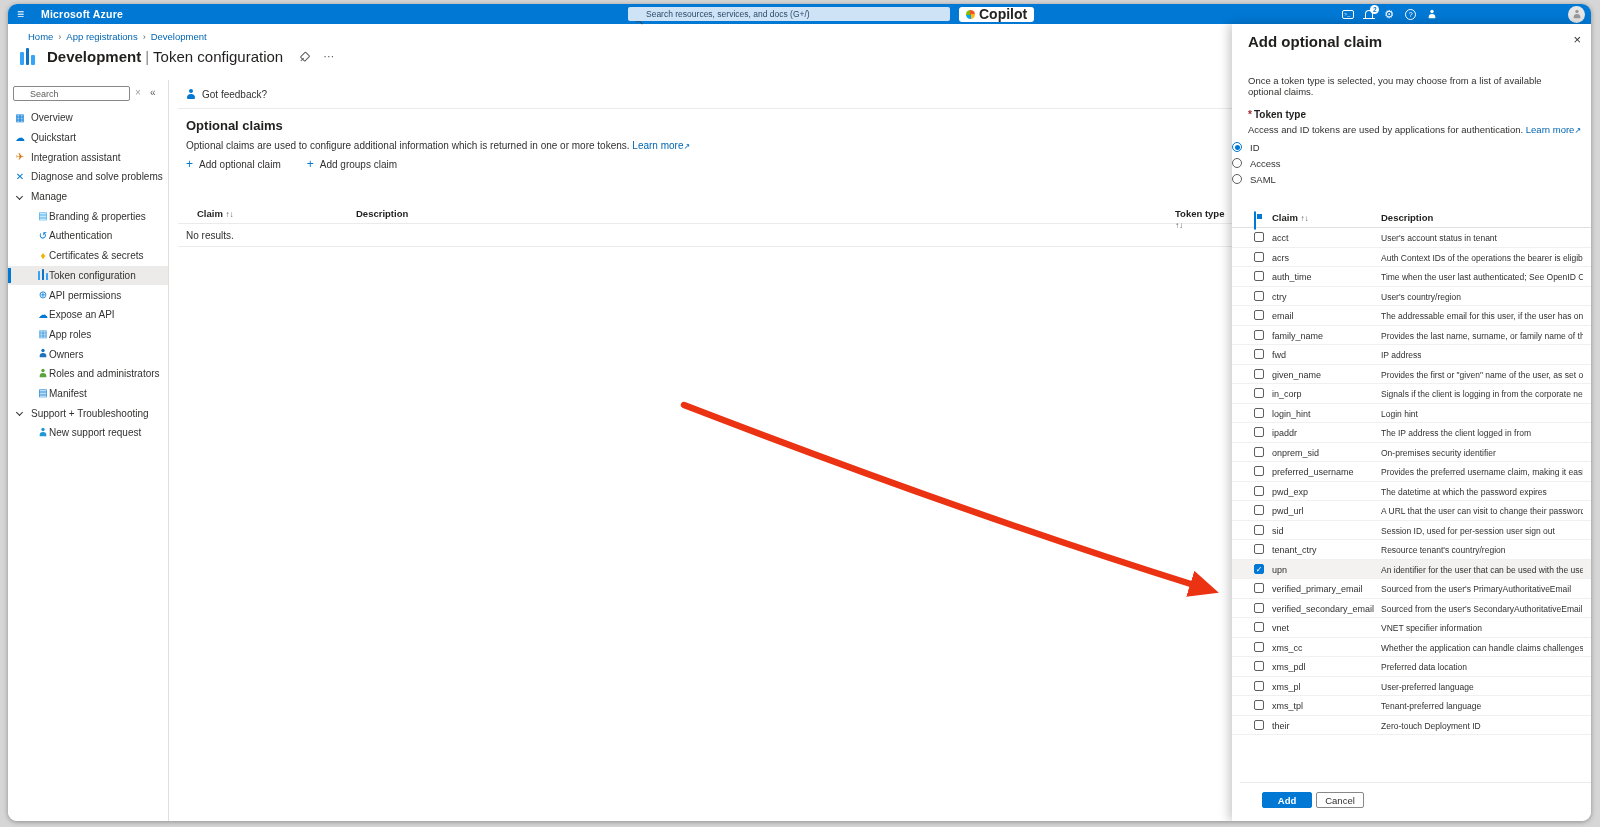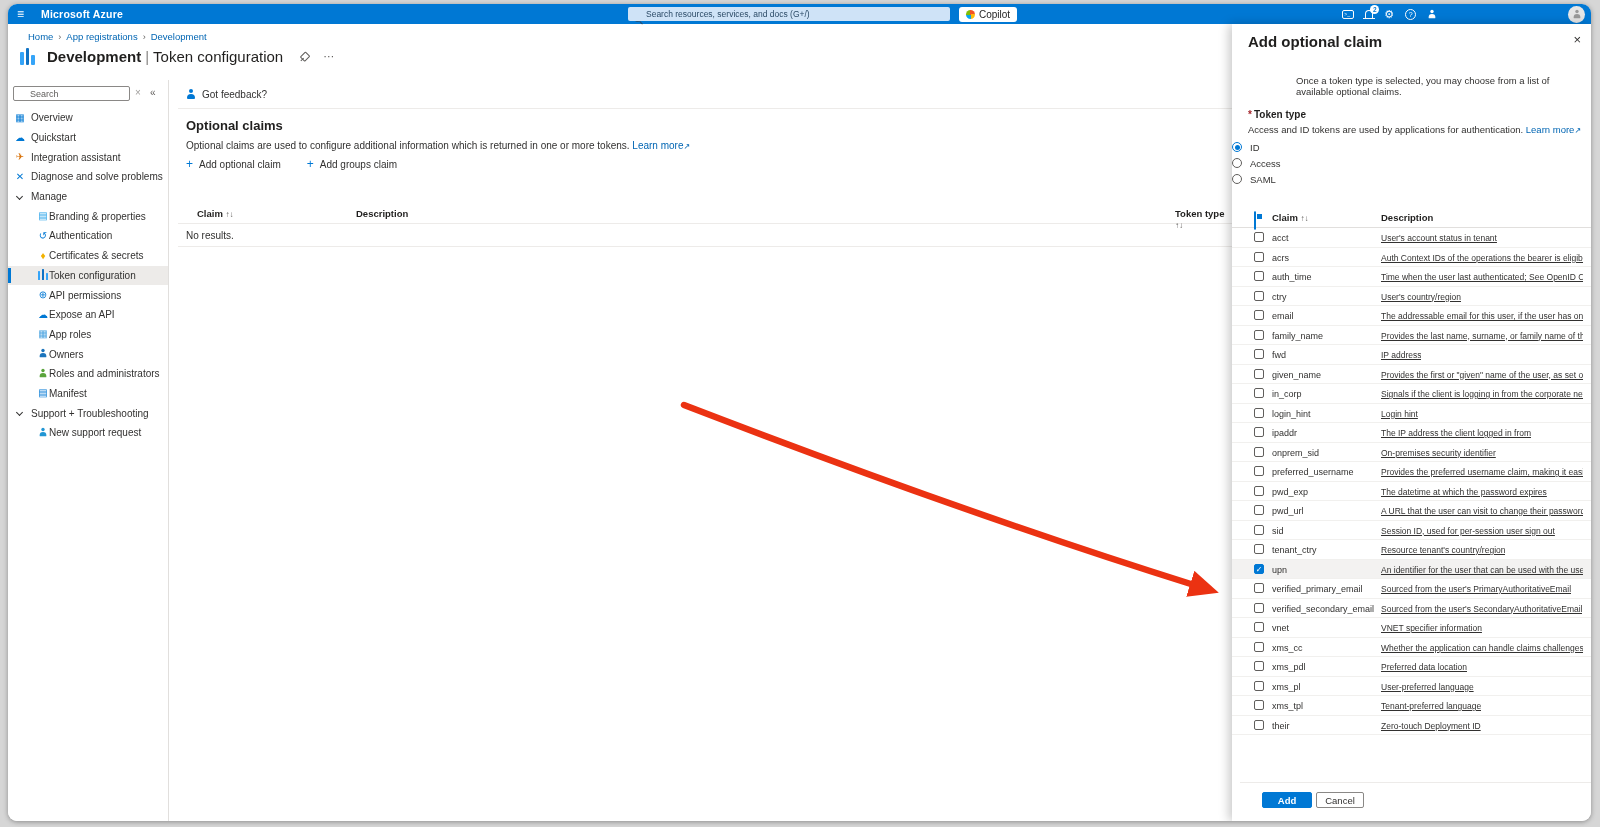--- a/index.html
+++ b/index.html
@@ -17,21 +17,21 @@
   .brand{color:#fff;font-size:10.5px;font-weight:bold;margin-left:17px;letter-spacing:.2px;}
   .tb-search{position:absolute;left:620px;top:3px;width:322px;height:14px;background:#cfe3f7;border:none;border-radius:2px;font-size:8.5px;color:#16324c;padding-left:18px;font-family:inherit;}
   .tb-search::placeholder{color:#2b4a66;}
   .tb-mag{position:absolute;left:626px;top:6px;}
   .mag{display:inline-block;position:relative;width:9px;height:9px;}
   .mag::before{content:"";position:absolute;left:0;top:0;width:5px;height:5px;border:1px solid #2b4a66;border-radius:50%;}
   .mag::after{content:"";position:absolute;left:6px;top:6px;width:4px;height:1px;background:#2b4a66;transform:rotate(45deg);transform-origin:left top;}
   .sb-mag::before{border-color:#605e5c}.sb-mag::after{background:#605e5c}
   .copilot{position:absolute;left:951px;top:2.5px;height:15px;background:#fff;border-radius:3px;display:flex;align-items:center;gap:4px;padding:0 7px;cursor:pointer;}
   .cpicon{width:9px;height:9px;border-radius:50%;background:conic-gradient(#f35325 0 25%,#ffba08 0 50%,#05a6f0 0 75%,#81bc06 0);}
-  .copilot span.lbl{font-size:10px;font-weight:normal;color:#242424;}
+  .copilot span.lbl{font-size:14px;font-weight:bold;color:#242424;}
   .tb-right{position:absolute;right:6px;top:0;height:20px;display:flex;align-items:center;gap:11px;}
   .tbicon{color:#fff;cursor:pointer;position:relative;display:flex;align-items:center;}
   .shell{width:12px;height:9px;border:1px solid #fff;border-radius:2px;font-size:5px;line-height:7px;padding-left:1px;color:#fff;}
   .bell{width:8px;height:8px;border:1px solid #fff;border-bottom:none;border-radius:5px 5px 0 0;position:relative;}
   .bell::after{content:"";position:absolute;left:-3px;right:-3px;bottom:-1px;height:1px;background:#fff;}
   .badge{position:absolute;top:-5px;right:-6px;width:9px;height:9px;border-radius:50%;background:#fff;color:var(--accent);font-size:6.5px;font-weight:bold;text-align:center;line-height:9px;}
   .gear{font-size:11px;line-height:1;}
   .help{width:11px;height:11px;border:1px solid #fff;border-radius:50%;font-size:7px;text-align:center;line-height:9px;}
   .person{display:inline-block;position:relative;width:10px;height:10px;}
   .person::before{content:"";position:absolute;left:3px;top:0;width:4px;height:4px;border-radius:50%;background:currentColor;}
@@ -100,41 +100,41 @@
   .m-table-head{position:absolute;left:0;top:124px;right:0;height:20px;border-bottom:1px solid var(--line);}
   .m-th{position:absolute;top:4px;font-size:9.5px;font-weight:bold;color:var(--text);cursor:pointer;}
   .sort{font-size:8px;color:var(--muted);font-weight:normal;}
   .m-empty{position:absolute;left:8px;top:150px;font-size:10px;color:var(--text2);}
   .m-empty-line{position:absolute;left:0;top:166px;right:0;height:1px;background:var(--line);}
 
   
   .panel{position:absolute;left:1224px;top:20px;right:0;bottom:0;background:#fff;box-shadow:-3px 0 10px rgba(0,0,0,.22);}
   .p-title{position:absolute;left:16px;top:9px;font-size:15px;font-weight:bold;color:var(--text);}
   .p-close{position:absolute;right:10px;top:9px;font-size:13px;color:var(--text2);cursor:pointer;line-height:1;}
-  .p-intro{position:absolute;left:16px;top:51px;right:14px;font-size:9.5px;color:var(--text2);margin-left:48px;}
+  .p-intro{position:absolute;left:16px;top:51px;right:14px;font-size:9.5px;color:var(--text2);}
   .p-ttlabel{position:absolute;left:16px;top:85px;font-size:10px;font-weight:bold;color:var(--text);}
   .req{color:#a4262c;margin-right:2px;}
   .p-tthelp{position:absolute;left:16px;top:100px;font-size:9.5px;color:var(--text2);}
   .p-tthelp a{color:var(--link);text-decoration:none;cursor:pointer;}
   .p-radios{position:absolute;left:0;top:115px;}
   .radio-row{display:flex;align-items:center;gap:8px;height:16px;cursor:pointer;}
   .radio{width:10px;height:10px;border:1px solid #605e5c;border-radius:50%;position:relative;background:#fff;flex:0 0 auto;}
   .radio.selected{border-color:var(--accent);}
   .radio.selected::after{content:"";position:absolute;left:2px;top:2px;width:5px;height:5px;border-radius:50%;background:var(--accent);}
   .radio-row .lbl{font-size:9.5px;color:var(--text2);}
   .claims{position:absolute;left:0;top:183px;right:0;}
   .claims-head{position:relative;height:21px;border-bottom:1px solid #e1dfdd;}
   .claims-head .cb{position:absolute;left:22px;top:5px;}
   .claims-head .h-claim{position:absolute;left:40px;top:5px;font-size:9.5px;font-weight:bold;cursor:pointer;}
   .claims-head .h-desc{position:absolute;left:149px;top:5px;font-size:9.5px;font-weight:bold;}
   .claim-row{position:relative;height:19.5px;border-bottom:1px solid #f1f0ee;cursor:pointer;}
   .claim-row.sel{background:var(--selrow);}
   .claim-row .cb{position:absolute;left:22px;top:4px;}
   .claim-row .nm{position:absolute;left:40px;top:5px;font-size:9px;color:var(--text2);white-space:nowrap;max-width:106px;overflow:hidden;}
-  .claim-row .ds{position:absolute;left:149px;top:5px;font-size:8.5px;color:var(--text2);white-space:nowrap;max-width:202px;overflow:hidden;text-decoration:underline;}
+  .claim-row .ds{position:absolute;left:149px;top:5px;font-size:8.5px;color:var(--text2);white-space:nowrap;max-width:202px;overflow:hidden;}
   .cb{width:10px;height:10px;border:1px solid #605e5c;border-radius:2px;background:#fff;flex:0 0 auto;}
   .cb.checked{background:var(--accent);border-color:var(--accent);color:#fff;font-size:8px;line-height:9px;text-align:center;}
   .cb.ind{border-color:var(--accent);position:relative;}
   .cb.ind::after{content:"";position:absolute;left:1.5px;top:1.5px;width:5px;height:5px;background:var(--accent);}
   .p-footer{position:absolute;left:8px;right:0;bottom:0;height:39px;border-top:1px solid var(--line);}
   .btn-add{position:absolute;left:22px;top:9px;width:50px;height:16px;background:var(--accent);color:#fff;border:1px solid var(--accent);border-radius:2px;font-size:9.5px;font-weight:bold;font-family:inherit;cursor:pointer;}
   .btn-cancel{position:absolute;left:76px;top:9px;width:48px;height:16px;background:#fff;color:var(--text2);border:1px solid #8a8886;border-radius:2px;font-size:9.5px;font-family:inherit;cursor:pointer;}
 
   
   .arrow-overlay{position:absolute;left:0;top:0;width:100%;height:100%;pointer-events:none;z-index:50;}

